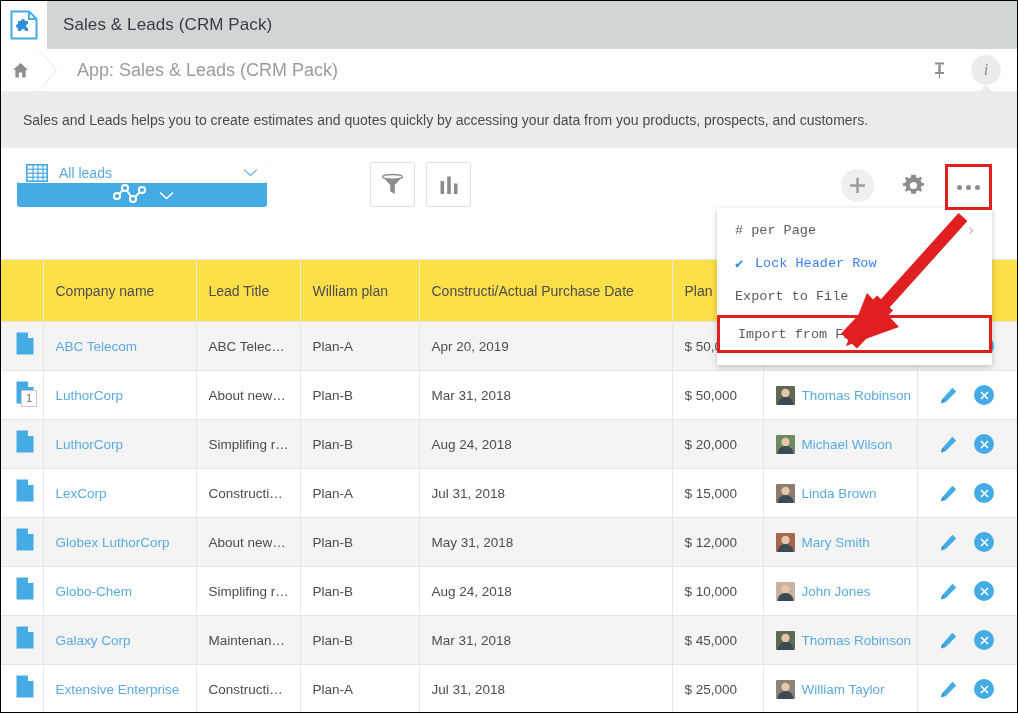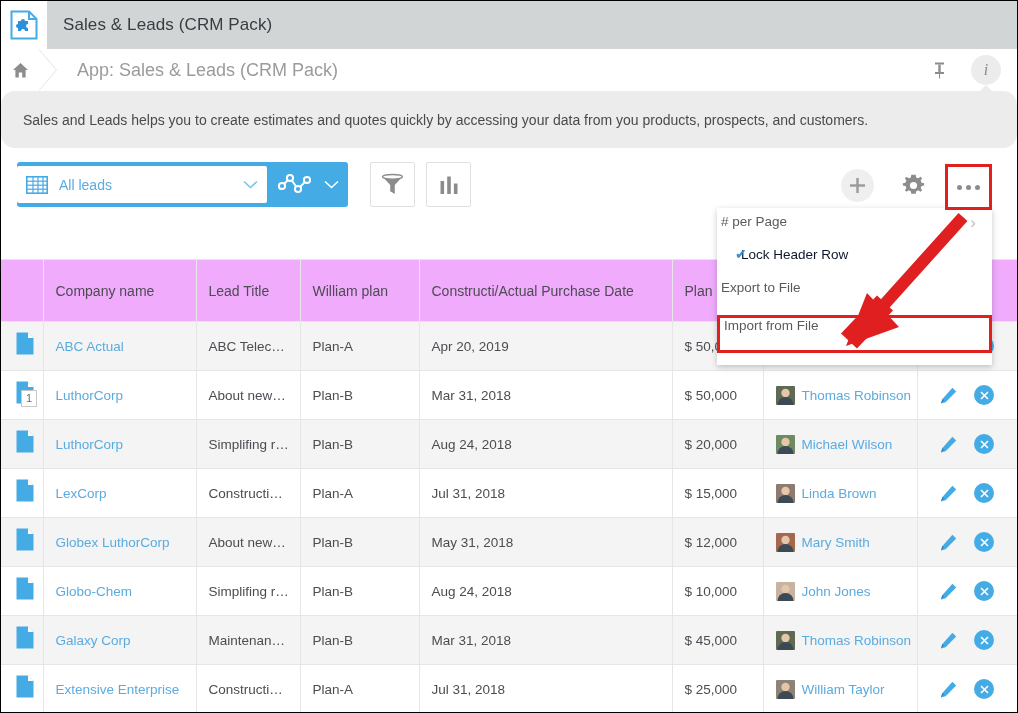--- a/index.html
+++ b/index.html
@@ -112,40 +112,41 @@
     border-left: 9px solid transparent;
     border-right: 9px solid transparent;
     border-bottom: 9px solid #ececec;
   }
 
   
   .desc-banner {
     position: absolute; left: 0; top: 90px;
     width: 1016px; height: 57px;
     background: #ececec;
-    display: flex; align-items: center; border-radius: 14px;
+    display: flex; align-items: center;
   }
   .desc-text {
     margin-left: 22px;
     font-size: 14px;
     color: #4a4a4a;
   }
 
   
   .toolbar {
     position: absolute; left: 0; top: 147px;
     width: 1016px; height: 111px;
     background: #ffffff;
   }
   .view-group {
     position: absolute; left: 16px; top: 14px;
     height: 45px;
     background: #45abe5;
     border-radius: 3px;
     display: flex; align-items: center;
+    flex-direction: column;
   }
   .view-select {
     width: 250px; height: 37px;
     background: #ffffff;
     border-radius: 2px;
     display: flex; align-items: center;
     padding: 0 9px;
     cursor: pointer;
   }
   .grid-icon { width: 22px; height: 18px; display: block; flex: 0 0 22px; }
@@ -214,32 +215,33 @@
   .menu {
     position: absolute; left: 716px; top: 207px;
     width: 275px;
     background: #ffffff;
     box-shadow: 0 2px 6px rgba(0,0,0,.22);
     z-index: 30;
     padding: 6px 0 10px 0;
   }
   .menu-item {
     height: 33px;
-    display: flex; align-items: flex-start;
-    padding: 0 16px 0 4px;
+    display: flex; align-items: center;
+    padding: 0 16px 0 18px;
     font-size: 13.5px;
     color: #5a5a5a;
     cursor: pointer;
     position: relative;
+    font-family: Liberation Mono, monospace;
   }
   .menu-item .check {
     position: absolute; left: 18px;
     color: #2f8fd8; font-size: 14px; line-height: 1;
   }
-  .menu-item.checked .menu-label { margin-left: 20px; color: #0f172a; }
+  .menu-item.checked .menu-label { margin-left: 20px; color: #3b82f6; }
   .menu-item .chev-right {
     margin-left: auto;
     color: #bfbfbf; font-size: 17px; line-height: 1;
   }
   .menu-item.highlight {
     border: 3px solid #e02020;
     height: 38px;
     margin: 2px 0;
   }
 
@@ -261,21 +263,21 @@
     padding: 0 12px;
     text-align: left;
     font-weight: normal;
     overflow: hidden;
     white-space: nowrap;
   }
   table.grid th {
     height: 62px;
     font-size: 14px;
     color: #4c4c52;
-    background: #f0abfc;
+    background: #fde047;
     border-top: 1px solid #e6e6e6;
     vertical-align: middle;
   }
   table.grid td {
     height: 49px;
     font-size: 13.5px;
     color: #4c4c52;
     vertical-align: middle;
   }
   tr.odd td { background: #f4f4f4; }
@@ -506,21 +508,21 @@
           <th></th>
         </tr>
       </thead>
       <tbody id="tbody">
           <tr class="odd">
             <td class="cell-doc"><span class="doc-icon-wrap">
     <svg class="doc-icon" viewBox="0 0 18 23">
                   <path d="M0.5 0.5 H12 L17.5 6 V22.5 H0.5 Z" fill="#45abe5"></path>
                   <path d="M12 0.5 V6 H17.5 Z" fill="#ffffff"></path>
                 </svg></span></td>
-            <td><span class="link">ABC Actual</span></td>
+            <td><span class="link">ABC Telecom</span></td>
             <td>ABC Telec…</td>
             <td>Plan-A</td>
             <td>Apr 20, 2019</td>
             <td class="amt">$ 50,000</td>
             <td></td>
             <td class="cell-act">
               <span class="actions">
                 <svg class="pencil-icon" viewBox="0 0 17 17">
   <path d="M12.4 0.8 L16.2 4.6 L5.6 15.2 L1 16.6 L2.4 12 Z" fill="#45abe5"></path>
   <path d="M1 16.6 L2.4 12 L4 13.6 Z" fill="#2f7fc0"></path>

